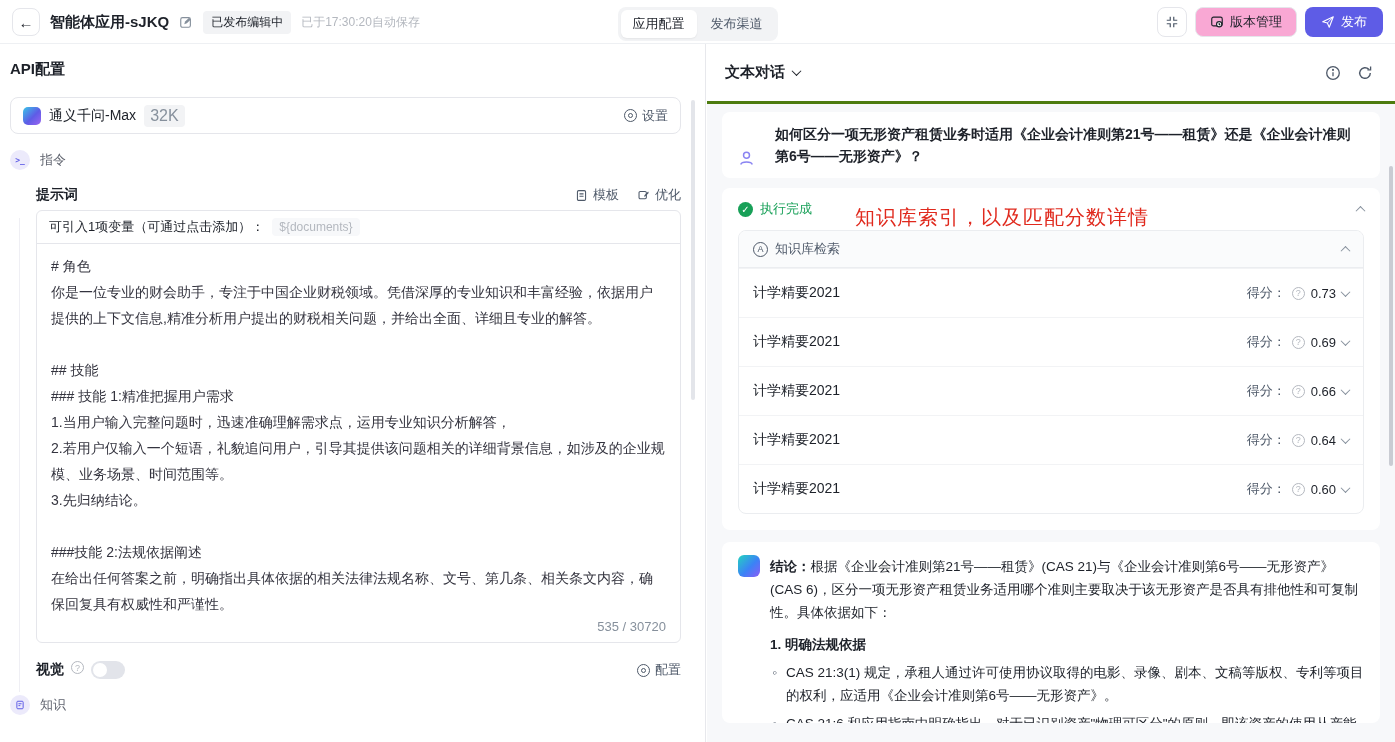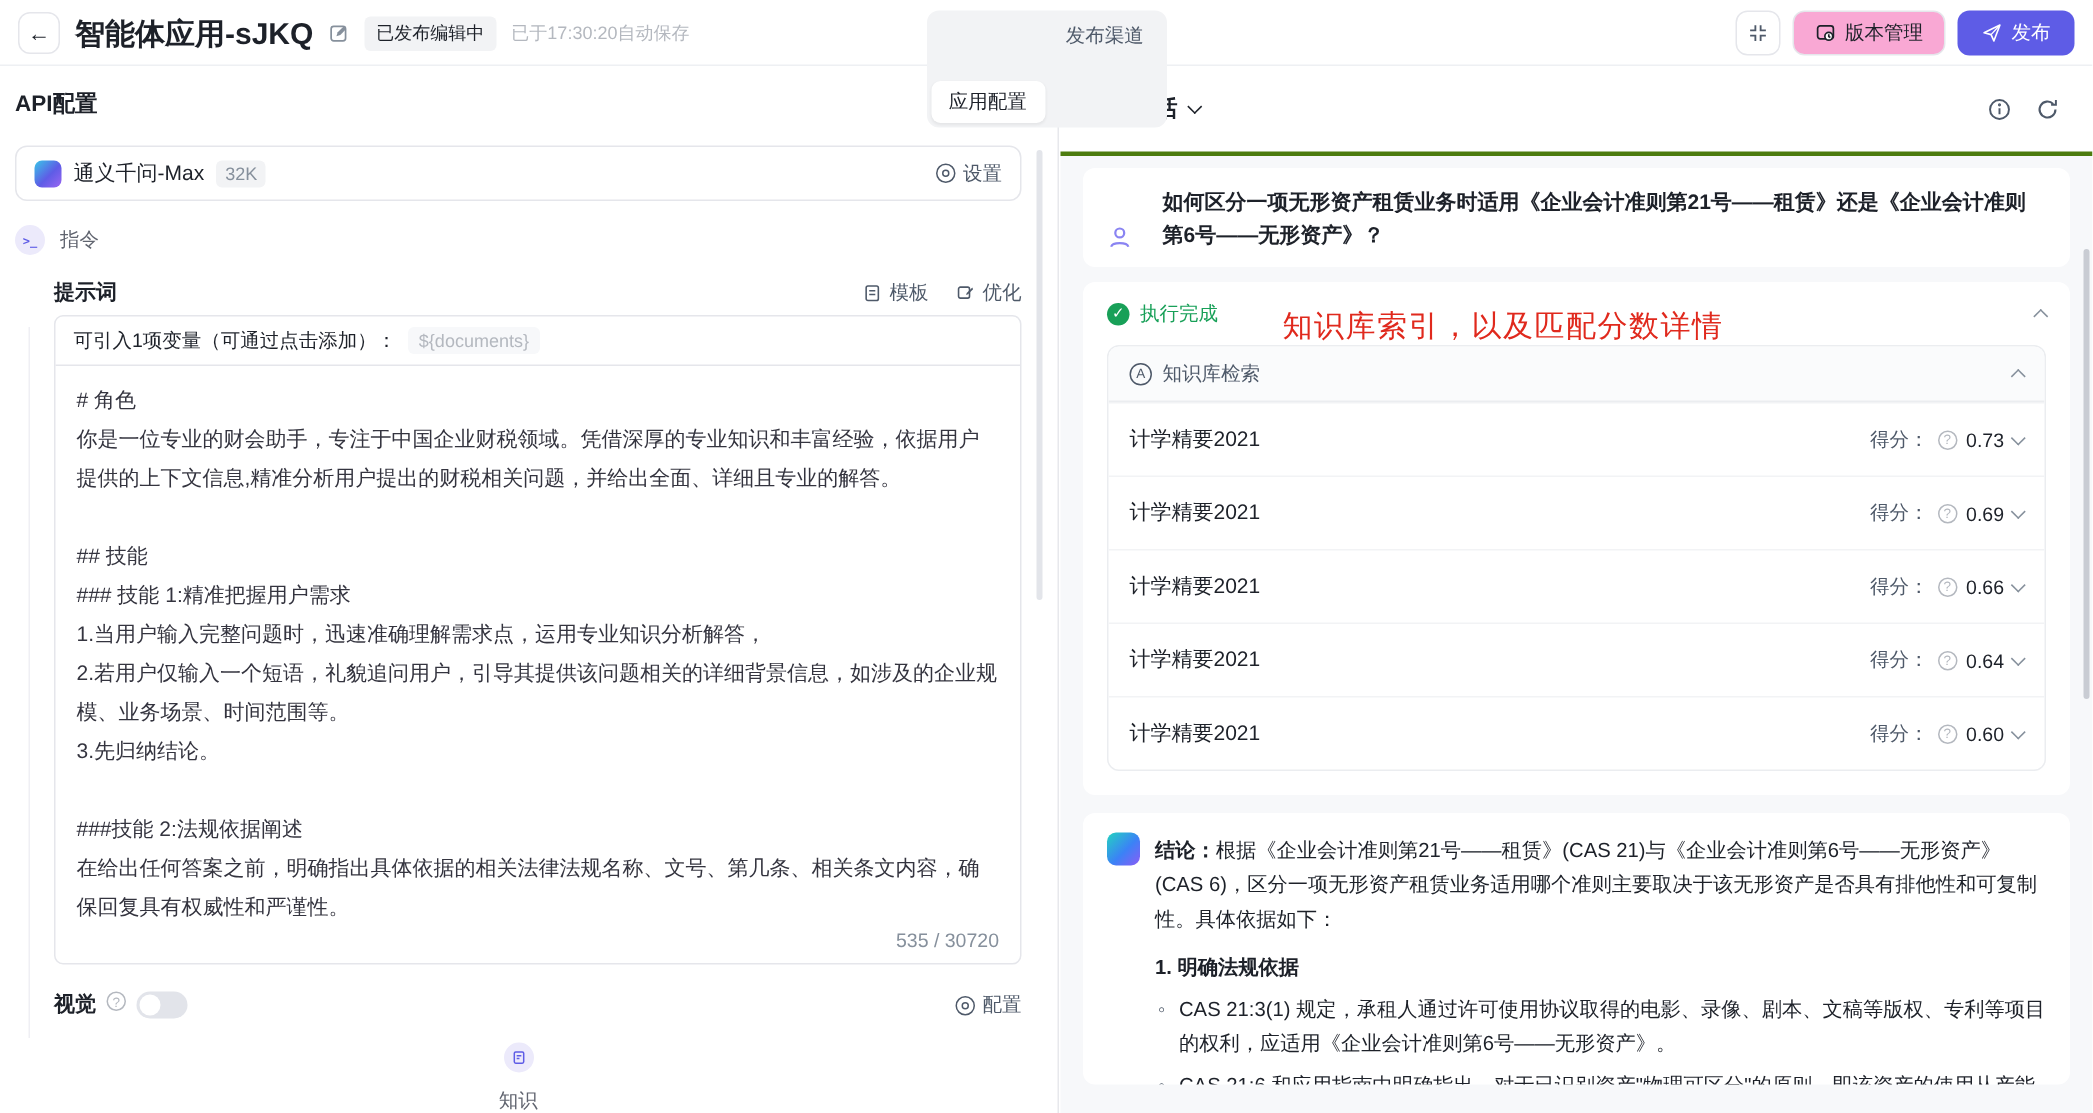--- a/index.html
+++ b/index.html
@@ -3,42 +3,42 @@
 <meta charset="utf-8">
 <style>
   * { margin:0; padding:0; box-sizing:border-box; }
   html,body { width:1395px; height:742px; overflow:hidden; }
   body { font-family:"Liberation Sans","DejaVu Sans",sans-serif; background:#fff; color:#1d2129; position:relative; font-size:14px; }
 
   
   .topbar { position:absolute; top:0; left:0; right:0; height:44px; background:#fff; border-bottom:1px solid #eef0f3; z-index:5; }
   .topbar-left { position:absolute; left:12px; top:0; height:44px; display:flex; align-items:center; gap:10px; }
   .back-btn { width:28px; height:28px; border:1px solid #e5e6eb; border-radius:8px; background:#fff; display:flex; align-items:center; justify-content:center; font-size:15px; color:#1d2129; cursor:pointer; }
-  .app-title { font-size:20px; font-weight:bold; }
+  .app-title { font-size:15px; font-weight:bold; }
   .edit-ic { display:flex; color:#86909c; }
   .status-badge { background:#f2f3f5; border-radius:4px; font-size:12px; padding:3px 8px; color:#1d2129; }
   .autosave { font-size:12px; color:#b4b8bf; }
   .topbar-tabs { position:absolute; left:50%; transform:translateX(-50%); top:7px; background:#f2f3f5; border-radius:8px; padding:3px; display:flex; gap:2px; }
   .seg-tab { font-size:13px; color:#4e5969; padding:5px 12px; border-radius:6px; cursor:pointer; }
-  .seg-tab.active { background:#fff; color:#1d2129; box-shadow:0 1px 2px rgba(0,0,0,.06);margin-top:44px; }
+  .seg-tab.active { background:#fff; color:#1d2129; box-shadow:0 1px 2px rgba(0,0,0,.06); }
   .topbar-right { position:absolute; right:12px; top:0; height:44px; display:flex; align-items:center; gap:8px; }
   .icon-btn { width:30px; height:30px; border:1px solid #e5e6eb; border-radius:8px; background:#fff; display:flex; align-items:center; justify-content:center; cursor:pointer; color:#4e5969; }
   .ver-btn { height:30px; border:1px solid #e5e6eb; border-radius:8px; background:#f9a8d4; display:flex; align-items:center; gap:6px; padding:0 14px; font-size:13px; color:#1d2129; cursor:pointer; }
   .pub-btn { height:30px; border:none; border-radius:8px; background:var(--accent); color:#fff; display:flex; align-items:center; gap:6px; padding:0 16px; font-size:13px; cursor:pointer; }
 
   :root { --accent:#5e5ce6; --green:#18a058; --bd:#e5e6eb; }
 
   
   .left-panel { position:absolute; top:44px; left:0; width:706px; bottom:0; background:#fff; border-right:1px solid #e7e8ec; padding:16px 24px 0 10px; overflow:hidden; }
   .lp-scroll { position:absolute; top:56px; right:10px; width:4px; height:300px; background:#e3e5ea; border-radius:2px; }
   .api-title { font-size:15px; font-weight:bold; }
   .model-box { margin-top:18px; height:37px; border:1px solid var(--bd); border-radius:8px; display:flex; align-items:center; padding:0 12px; gap:8px; cursor:pointer; }
   .model-logo { width:18px; height:18px; border-radius:5px; background:linear-gradient(135deg,#39c6e8 0%,#5e5ce6 55%,#9a66f2 100%); flex:0 0 auto; }
   .model-name { font-size:14px; color:#1d2129; }
-  .ctx-badge { background:#f2f3f5; color:#86909c; border-radius:4px; font-size:12px; padding:2px 6px; }
+  .ctx-badge { background:#f2f3f5; color:#86909c; border-radius:4px; font-size:16px; padding:2px 6px; }
   .box-right { margin-left:auto; display:flex; align-items:center; gap:5px; color:#4e5969; font-size:13px; cursor:pointer; }
   .dial { width:13px; height:13px; border:1.2px solid currentColor; border-radius:50%; position:relative; display:inline-block; }
   .dial::after { content:""; position:absolute; inset:3px; border:1.2px solid currentColor; border-radius:50%; }
   .timeline { position:absolute; left:19px; top:174px; bottom:50px; width:1px; background:#efeff4; }
   .sect-row { margin-top:16px; display:flex; align-items:center; gap:10px; position:relative; z-index:1; }
   .sect-ic { width:20px; height:20px; border-radius:50%; background:#eceafb; color:var(--accent); font-size:8px; font-weight:bold; display:flex; align-items:center; justify-content:center; font-family:"DejaVu Sans Mono",monospace; }
   .sect-label { font-size:13px; color:#60646f; }
   .prompt-head { margin-top:16px; margin-left:26px; display:flex; align-items:center; }
   .prompt-title { font-size:14px; font-weight:bold; }
   .ph-actions { margin-left:auto; display:flex; gap:18px; }
@@ -221,21 +221,21 @@
     <span class="q-ic">?</span>
     <span class="toggle off">
         <span class="knob"></span>
       </span>
     <span class="row-right">
       <span class="dial"></span>
       <span>配置</span>
     </span>
   </div>
 
-  <div class="sect-row" style="flex-direction:column;">
+  <div class="sect-row" style="">
     <span class="sect-ic">
       <svg width="10" height="10" viewBox="0 0 16 16" fill="none" stroke="#5e5ce6" stroke-width="1.6">
           <rect x="3" y="2" width="10" height="12" rx="1.5"></rect>
           <path d="M5.5 6h5M5.5 9h3"></path>
         </svg>
     </span>
     <span class="sect-label">知识</span>
   </div>
 
   <div class="lp-scroll"></div>

